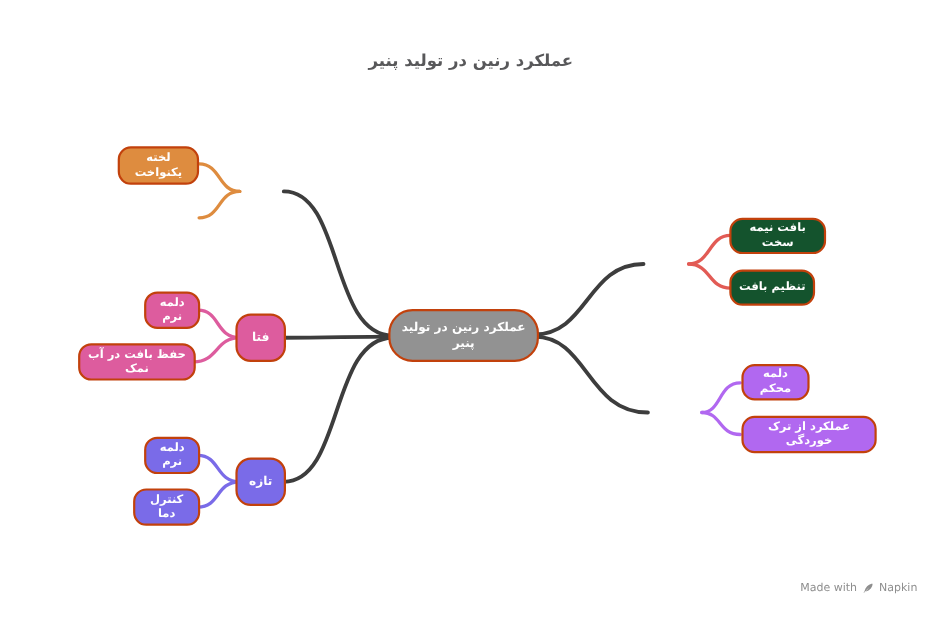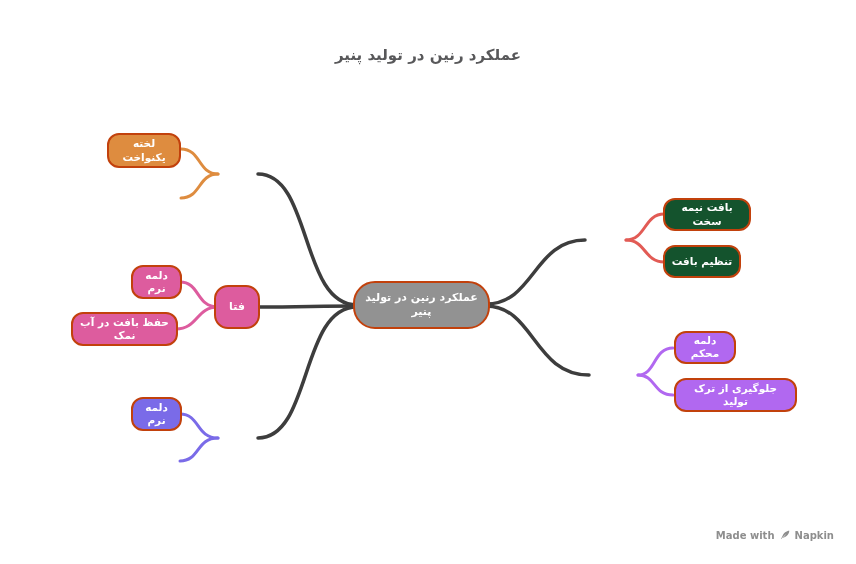--- a/index.html
+++ b/index.html
@@ -21,22 +21,22 @@
   .node span{display:block;}
   .central{background:#929292;border-radius:22px;font-size:11px;}
   .parent{border-radius:14px;font-size:11px;}
   .child{border-radius:12px;font-size:10.5px;}
   .c-cheddar{background:#DE8C3F;}
   .c-feta{background:#DD5C9E;}
   .c-fresh{background:#7A6BE8;}
   .c-gouda{background:#14532d;}
   .c-parmesan{background:#B168F0;align-items:flex-end;}
   .footer{
-    position:absolute;right:22px;top:529px;display:flex;align-items:flex-end;gap:4px;
-    font-size:10px;font-weight:bold;color:#8E8E8E;cursor:pointer;
+    position:absolute;right:22px;top:529px;display:flex;align-items:flex-start;gap:4px;
+    font-size:10px;font-weight:normal;color:#8E8E8E;cursor:pointer;
   }
 </style>
 </head>
 <body>
 
 <div class="canvas">
 
   <div class="title">عملکرد رنین در تولید پنیر</div>
 
   <svg class="links" width="856" height="564" viewBox="0 0 856 564">
@@ -74,36 +74,42 @@
   <div class="node parent c-feta" style="left:214px;top:285px;width:46px;height:44px">
     <span>فتا</span>
   </div>
   <div class="node child c-feta" style="left:131px;top:265px;width:51px;height:34px">
     <span>دلمه نرم</span>
   </div>
   <div class="node child c-feta" style="left:71px;top:312px;width:107px;height:34px">
     <span>حفظ بافت در آب نمک</span>
   </div>
 
+  <div class="node parent c-fresh" style="left:214px;top:416px;width:46px;height:44px">
+    <span>تازه</span>
+  </div>
   <div class="node child c-fresh" style="left:131px;top:397px;width:51px;height:34px">
     <span>دلمه نرم</span>
+  </div>
+  <div class="node child c-fresh" style="left:121px;top:444px;width:61px;height:34px">
+    <span>کنترل دما</span>
   </div>
 
   <div class="node child c-gouda" style="left:663px;top:198px;width:88px;height:33px">
     <span>بافت نیمه سخت</span>
   </div>
   <div class="node child c-gouda" style="left:663px;top:245px;width:78px;height:33px">
     <span>تنظیم بافت</span>
   </div>
 
   <div class="node child c-parmesan" style="left:674px;top:331px;width:62px;height:33px">
     <span>دلمه محکم</span>
   </div>
   <div class="node child c-parmesan" style="left:674px;top:378px;width:123px;height:34px">
-    <span>جلوگیری از ترک تولید</span>
+    <span>عملکرد از ترک خوردگی</span>
   </div>
 
   <div class="footer">
     <span>Made with</span>
     <svg width="12" height="12" viewBox="0 0 24 24">
       <path d="M20.5 3.5c-5.5 0-11.5 4.5-13.8 11.2L4 20l1.6-.6 1-2.4h3.2c5.8-1.5 10.7-7.4 10.7-13.5zM8.5 15.5l6-6-4.8 6.3-1.2-.3z" fill="#8E8E8E"></path>
     </svg>
     <span>Napkin</span>
   </div>
 

